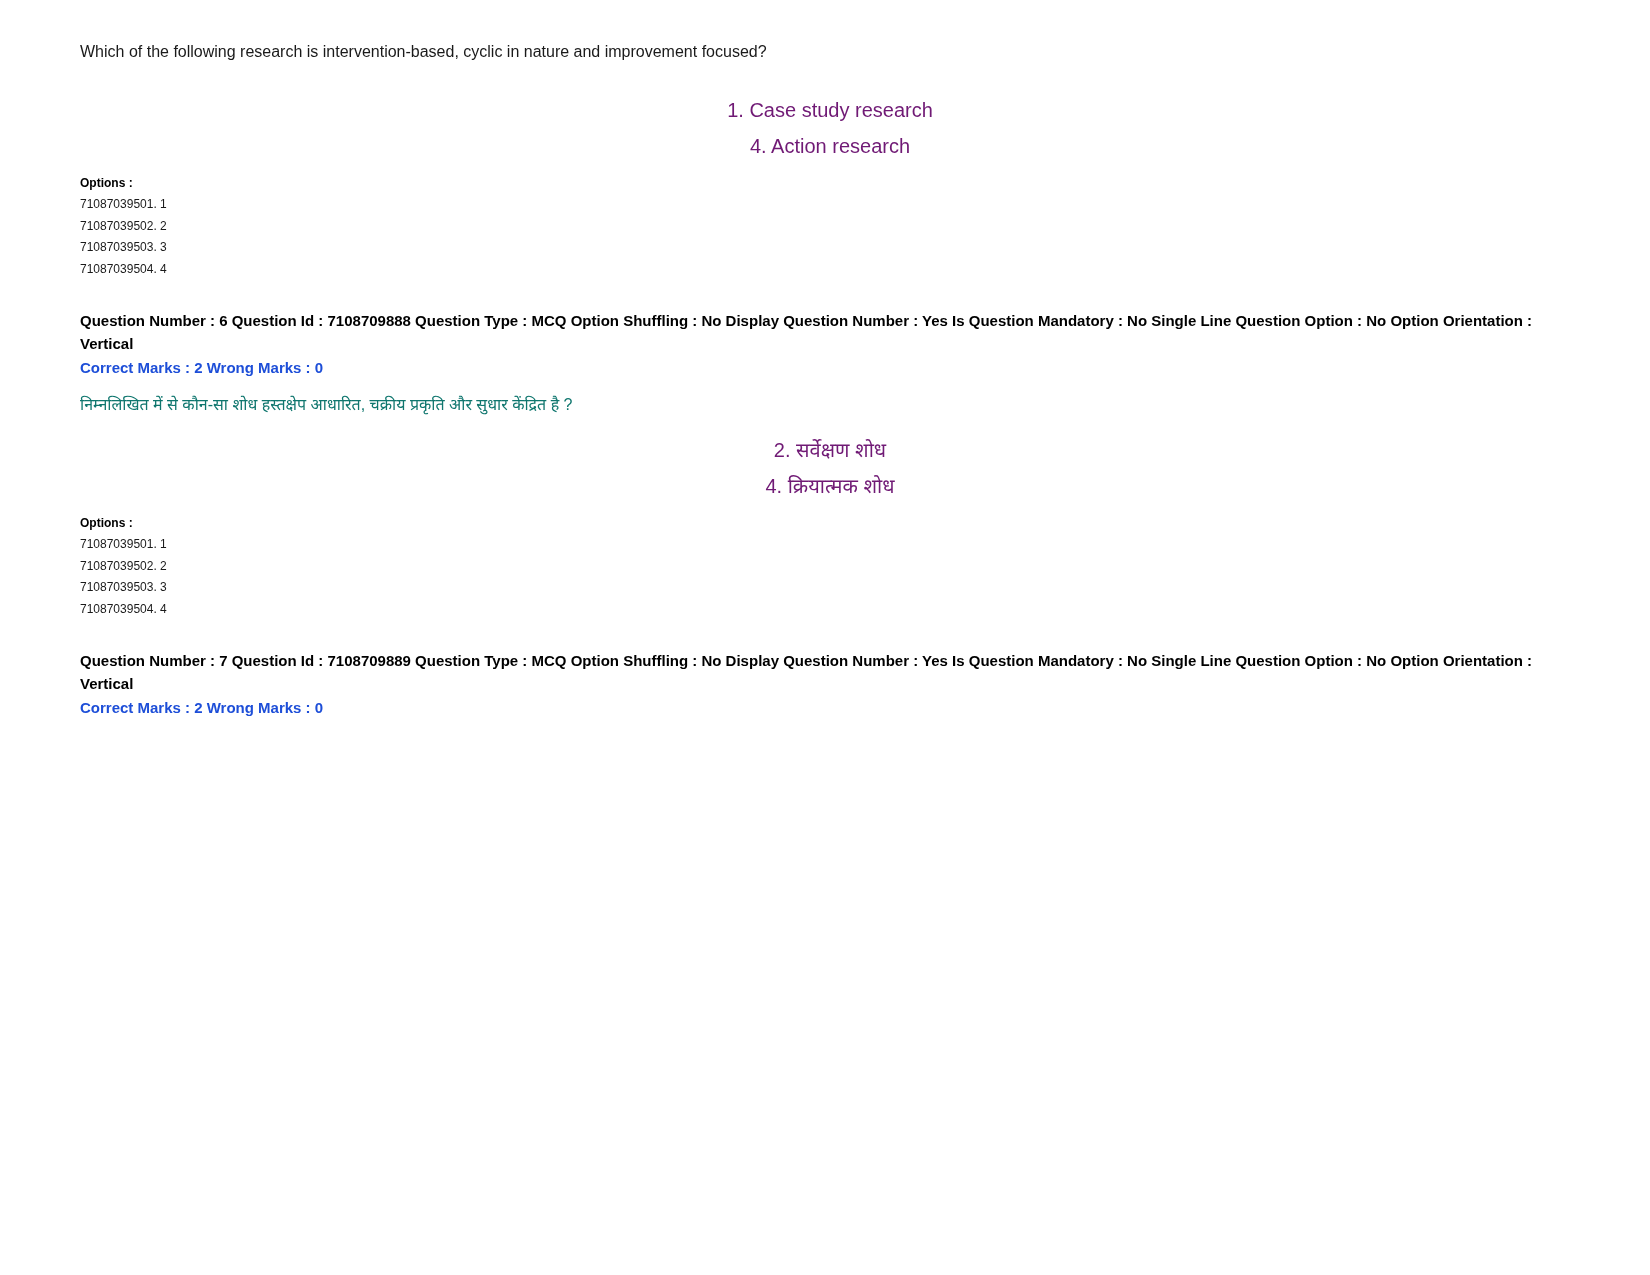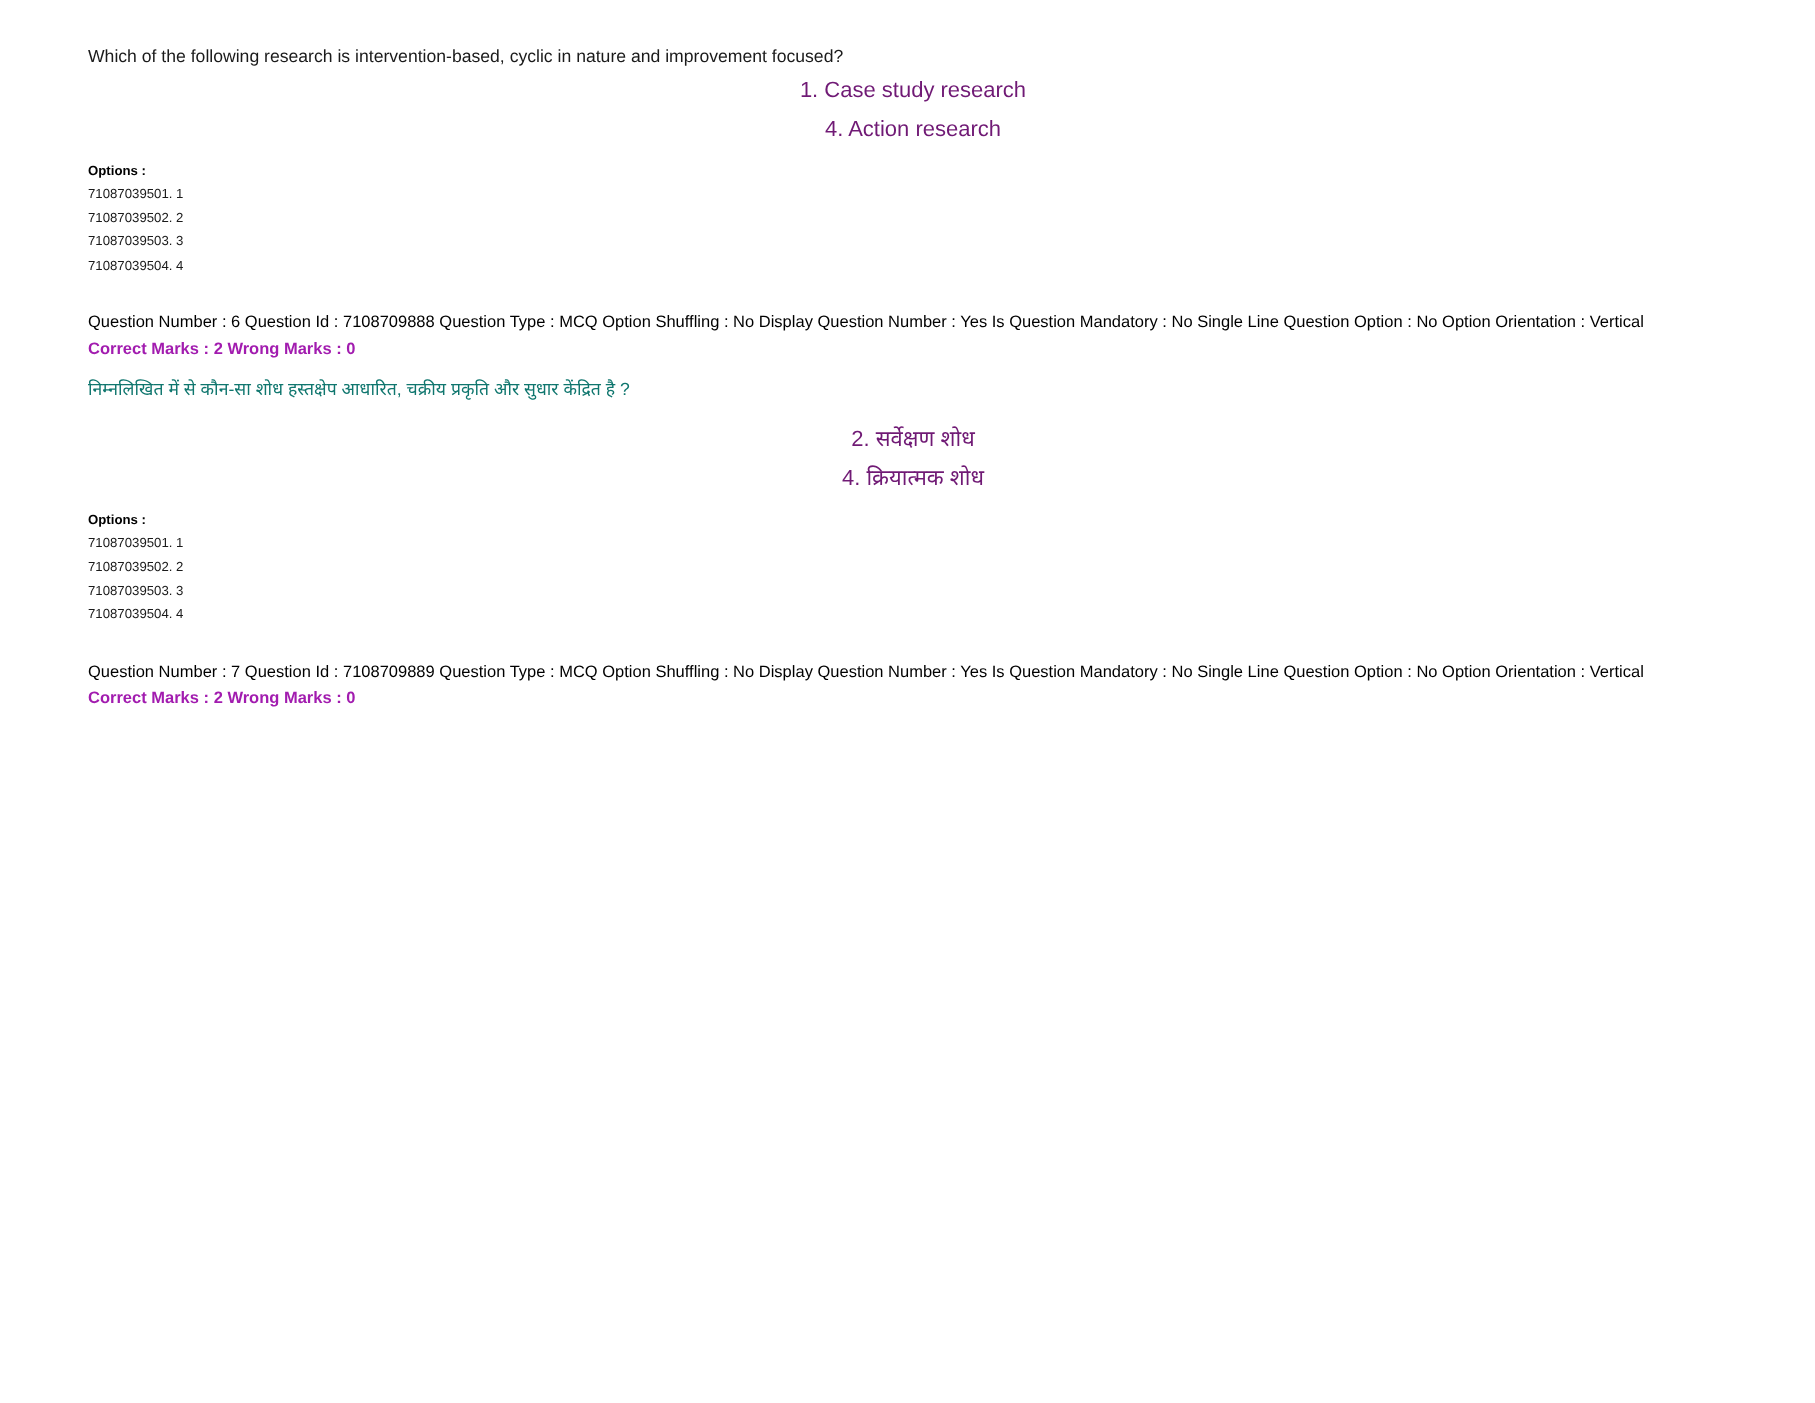--- a/index.html
+++ b/index.html
@@ -12,21 +12,21 @@
       font-family: Arial, sans-serif;
       font-size: 16px;
       color: #000000;
       width: 1650px;
       min-height: 1275px;
       padding: 40px 80px;
     }
     .question-text {
       font-size: 16px;
       line-height: 1.5;
-      margin-bottom: 0;
+      margin-bottom: 28px;
       color: #1a1a1a;
     }
     .options-list {
       list-style: none;
       margin-bottom: 12px;
       padding-left: 10px;
     }
     .options-list li {
       font-size: 20px;
       line-height: 1.8;
@@ -38,30 +38,30 @@
       font-weight: bold;
       margin-bottom: 4px;
     }
     .option-code {
       font-size: 12px;
       line-height: 1.8;
       color: #1a1a1a;
     }
     .question-meta {
       font-size: 15px;
-      font-weight: normal;
+      font-weight: bold;
       line-height: 1.5;
       margin-bottom: 4px;
       color: #000000;
     }
     .correct-marks {
       font-size: 15px;
       font-weight: bold;
       margin-bottom: 16px;
-      color: #a21caf;
+      color: #1d4ed8;
     }
     .section {
       margin-bottom: 30px;
     }
     .meta-section {
       margin-top: 28px;
       margin-bottom: 8px;
     }
     .hindi-text {
       font-size: 16px;

